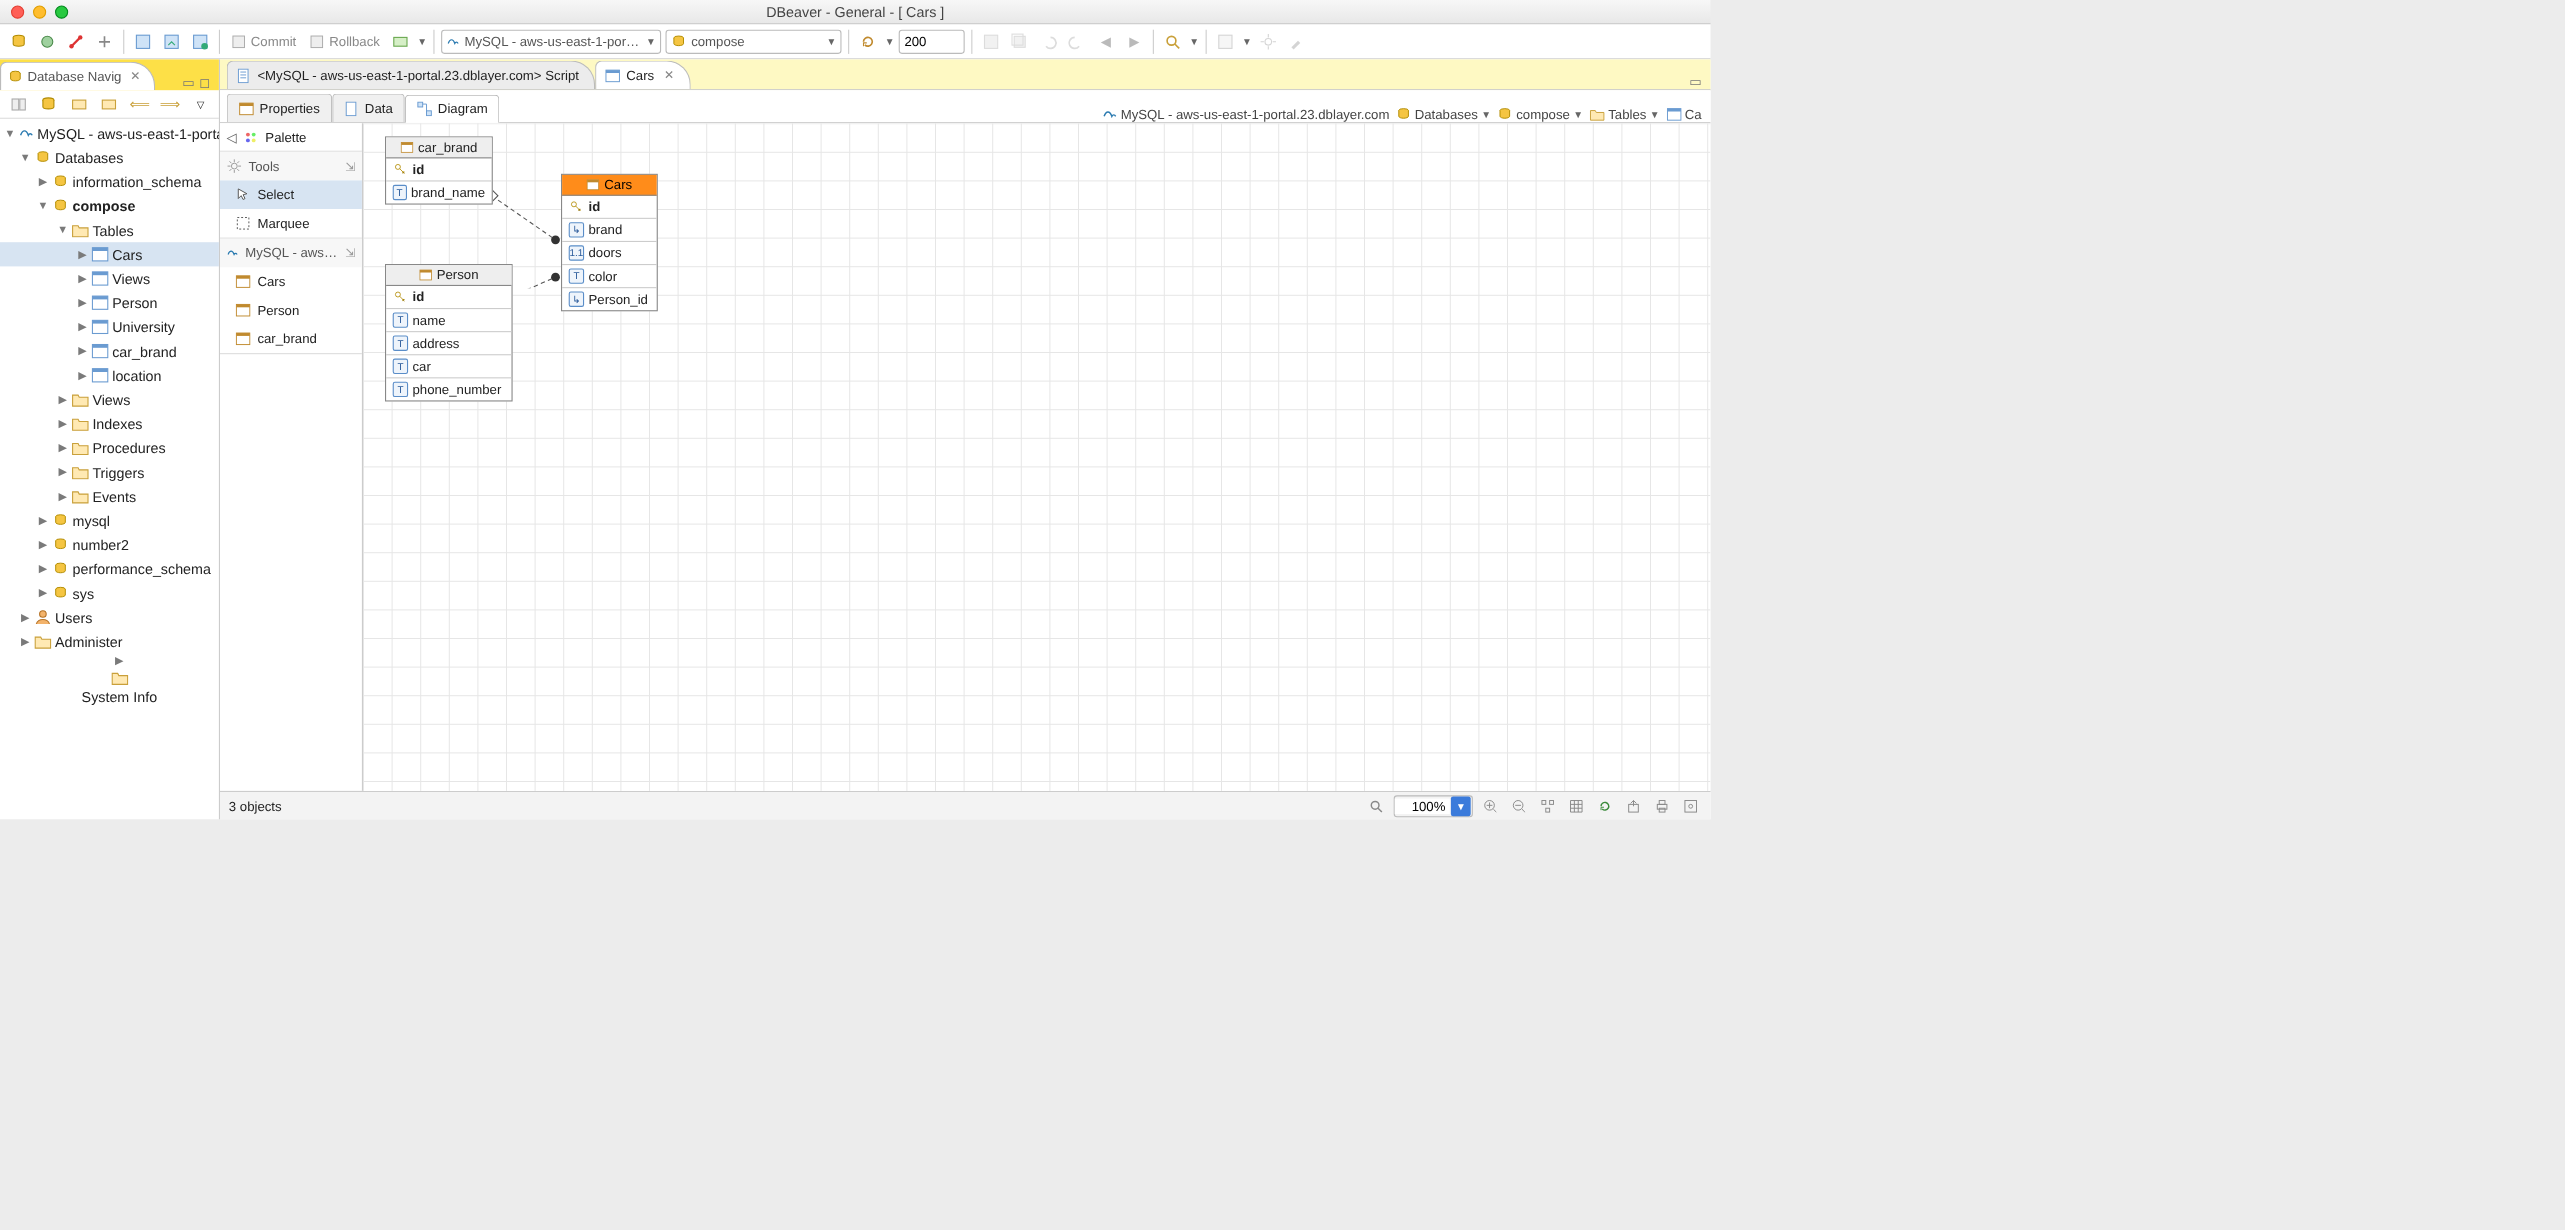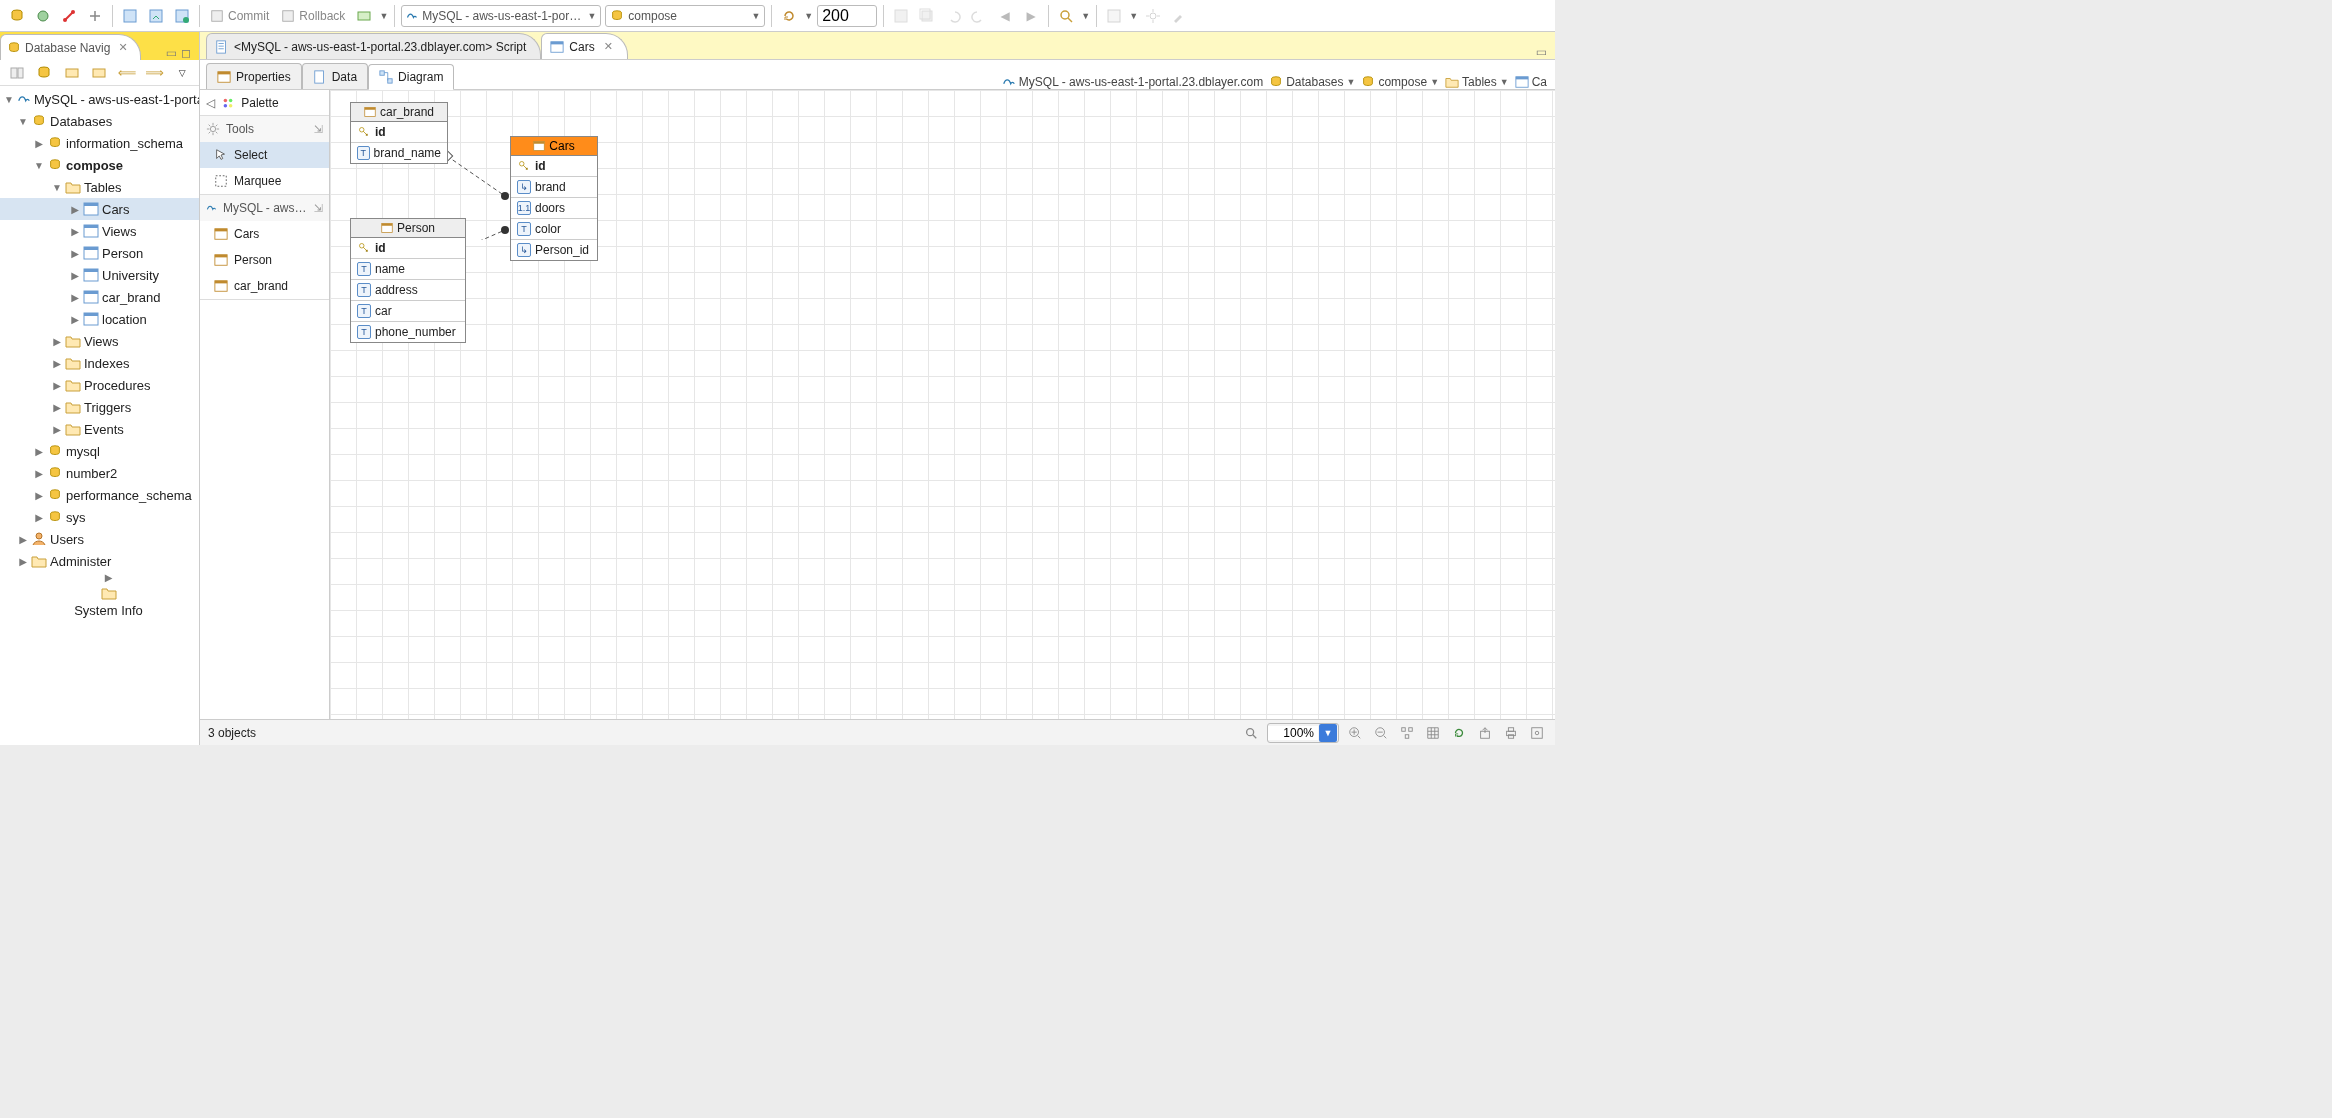--- a/index.html
+++ b/index.html
@@ -15,21 +15,21 @@
 
 
 .toolbar { height:32px; background:#ffffff; border-bottom:1px solid #ccc; display:flex; align-items:center; padding:0 6px; gap:4px; font-size:12px; color:#555;}
 .tbtn { width:22px;height:22px; display:flex;align-items:center;justify-content:center; border-radius:3px;}
 .tbtn svg{width:16px;height:16px;}
 .tsep{width:1px;height:22px;background:#ccc;margin:0 2px;}
 .toolbar .labelbtn{display:flex;align-items:center;gap:4px;padding:0 4px;height:22px;color:#888;}
 .conn-combo{height:22px;border:1px solid #bbb;background:#fff;display:flex;align-items:center;padding:0 4px;gap:4px;width:200px;border-radius:3px;}
 .conn-combo.dd{width:160px;}
 .conn-combo .arrow{margin-left:auto;font-size:9px;color:#666;}
-.toolbar input.limit{width:60px;height:22px;border:1px solid #bbb;border-radius:3px;padding:0 4px;font-size:16px;}
+.toolbar input.limit{width:60px;height:22px;border:1px solid #bbb;border-radius:3px;padding:0 4px;font-size:12px;}
 
 
 .navtabbar{height:28px;display:flex;align-items:flex-end;background:#ececec;}
 .navtab{height:26px;border:1px solid #bbb;border-bottom:none;background:#ececec;border-radius:6px 22px 0 0;padding:0 12px 0 6px;display:flex;align-items:center;gap:4px;margin-right:4px;font-size:12px;color:#555;}
 .navtab.active{background:#fff;}
 .navtab .title{max-width:110px;overflow:hidden;text-overflow:ellipsis;white-space:nowrap;}
 .navtab .x{font-size:11px;color:#888;margin-left:4px;}
 .navtabbar .mini{margin-left:auto;display:flex;gap:4px;padding-right:8px;font-size:12px;color:#777;}
 
 
@@ -100,20 +100,28 @@
 .sbtn{width:20px;height:20px;display:flex;align-items:center;justify-content:center;color:#666;}
 
 
 .db-cyl{width:14px;height:14px;}
 </style>
 </head>
 <body>
 
 <div class="window">
 
+  <div class="titlebar">
+    <div class="traffic">
+      <div class="tl red"></div>
+      <div class="tl yellow"></div>
+      <div class="tl green"></div>
+    </div>
+    <div class="titlebar-title">DBeaver - General - [ Cars ]</div>
+  </div>
 
   <div class="toolbar">
     <div class="tbtn">
         <svg viewBox="0 0 16 16">
           <ellipse cx="8" cy="4" rx="5" ry="2" fill="#f5c542" stroke="#b28b00"></ellipse>
           <path d="M3 4v6c0 1 2.2 2 5 2s5-1 5-2V4" fill="#f5c542" stroke="#b28b00"></path>
         </svg>
       </div>
     <div class="tbtn">
         <svg viewBox="0 0 16 16">

